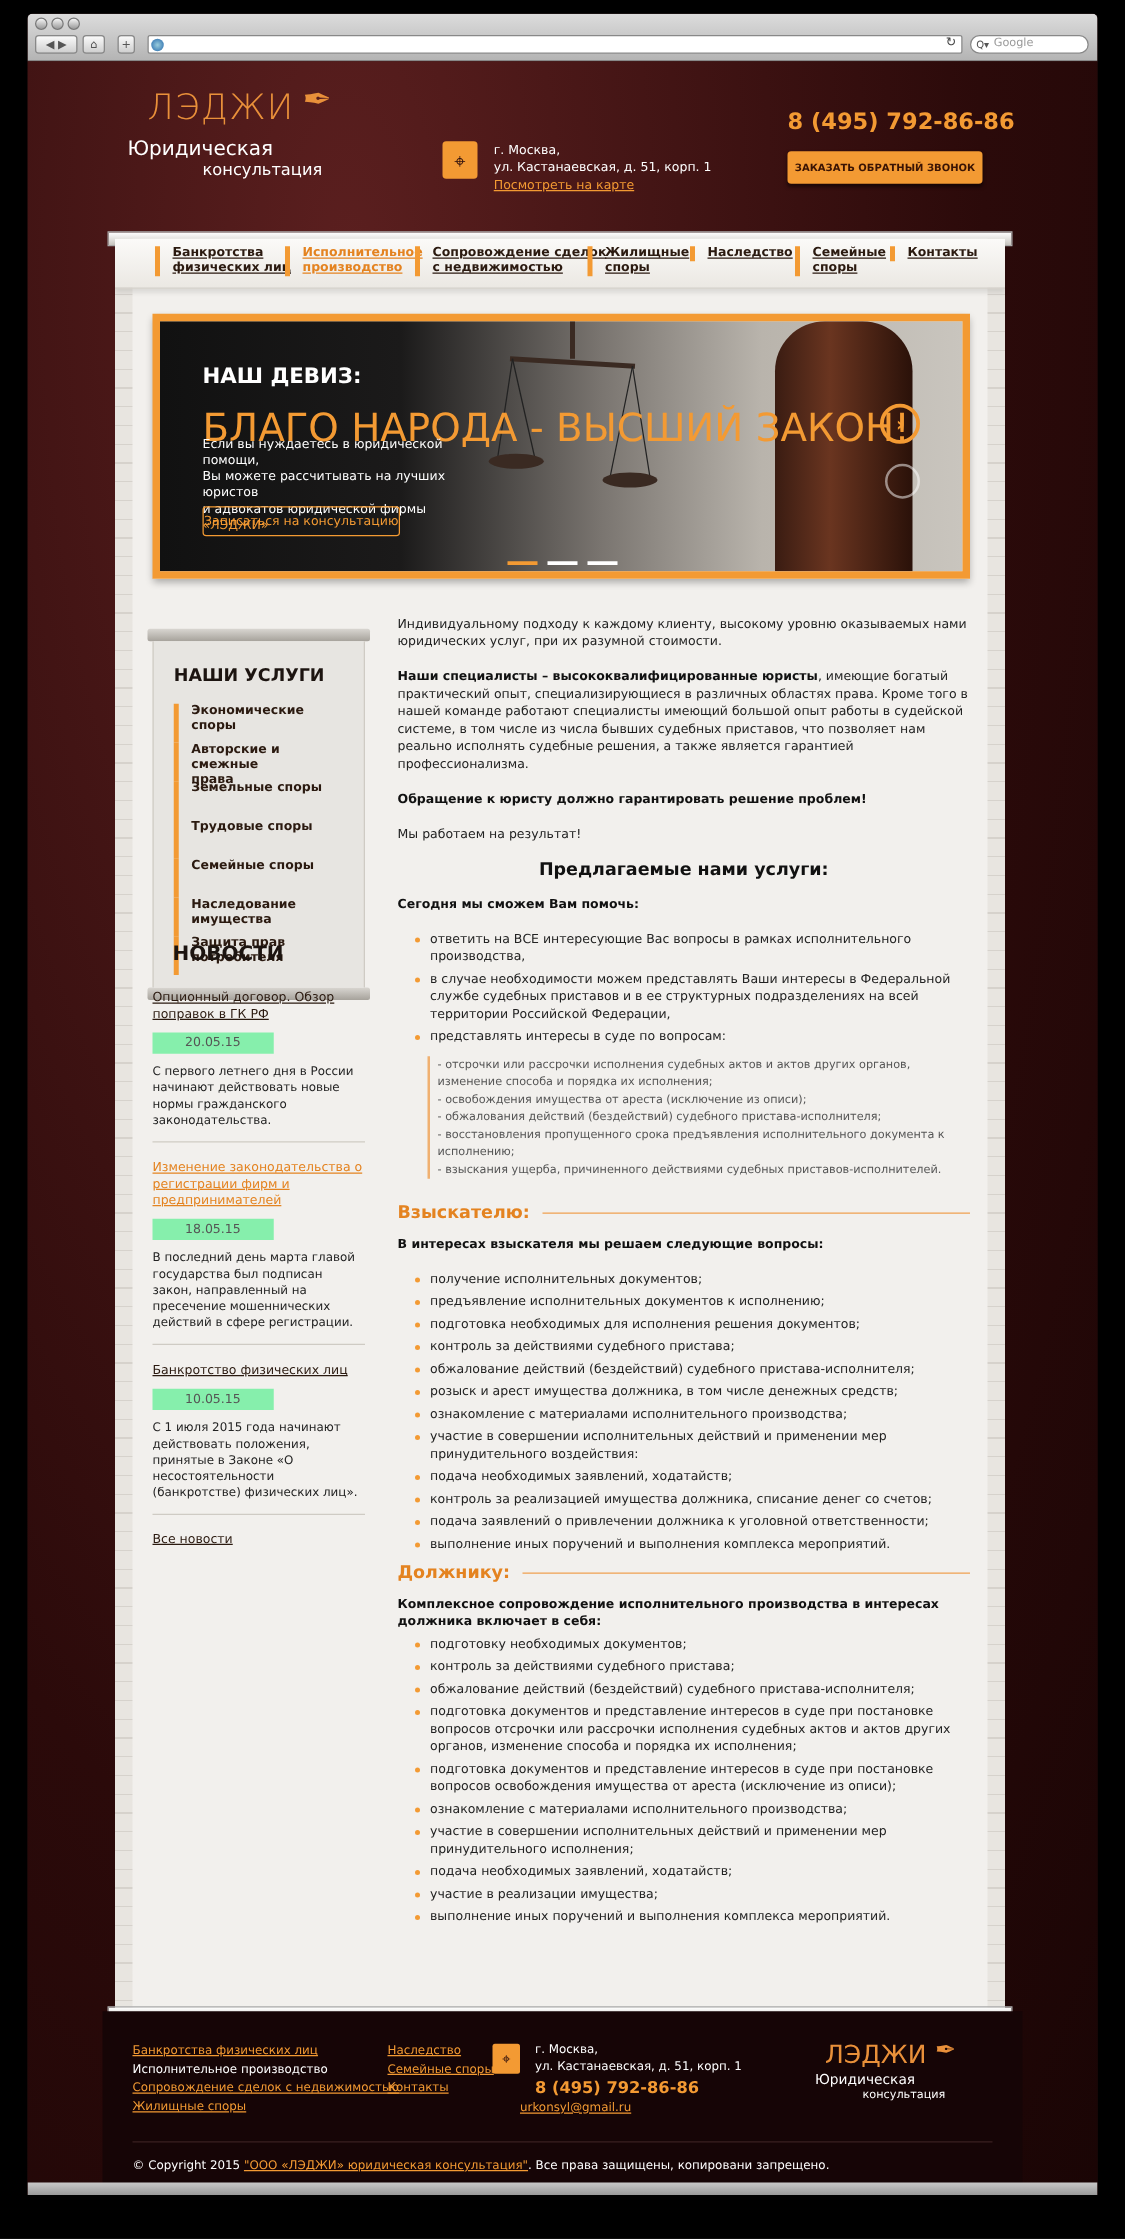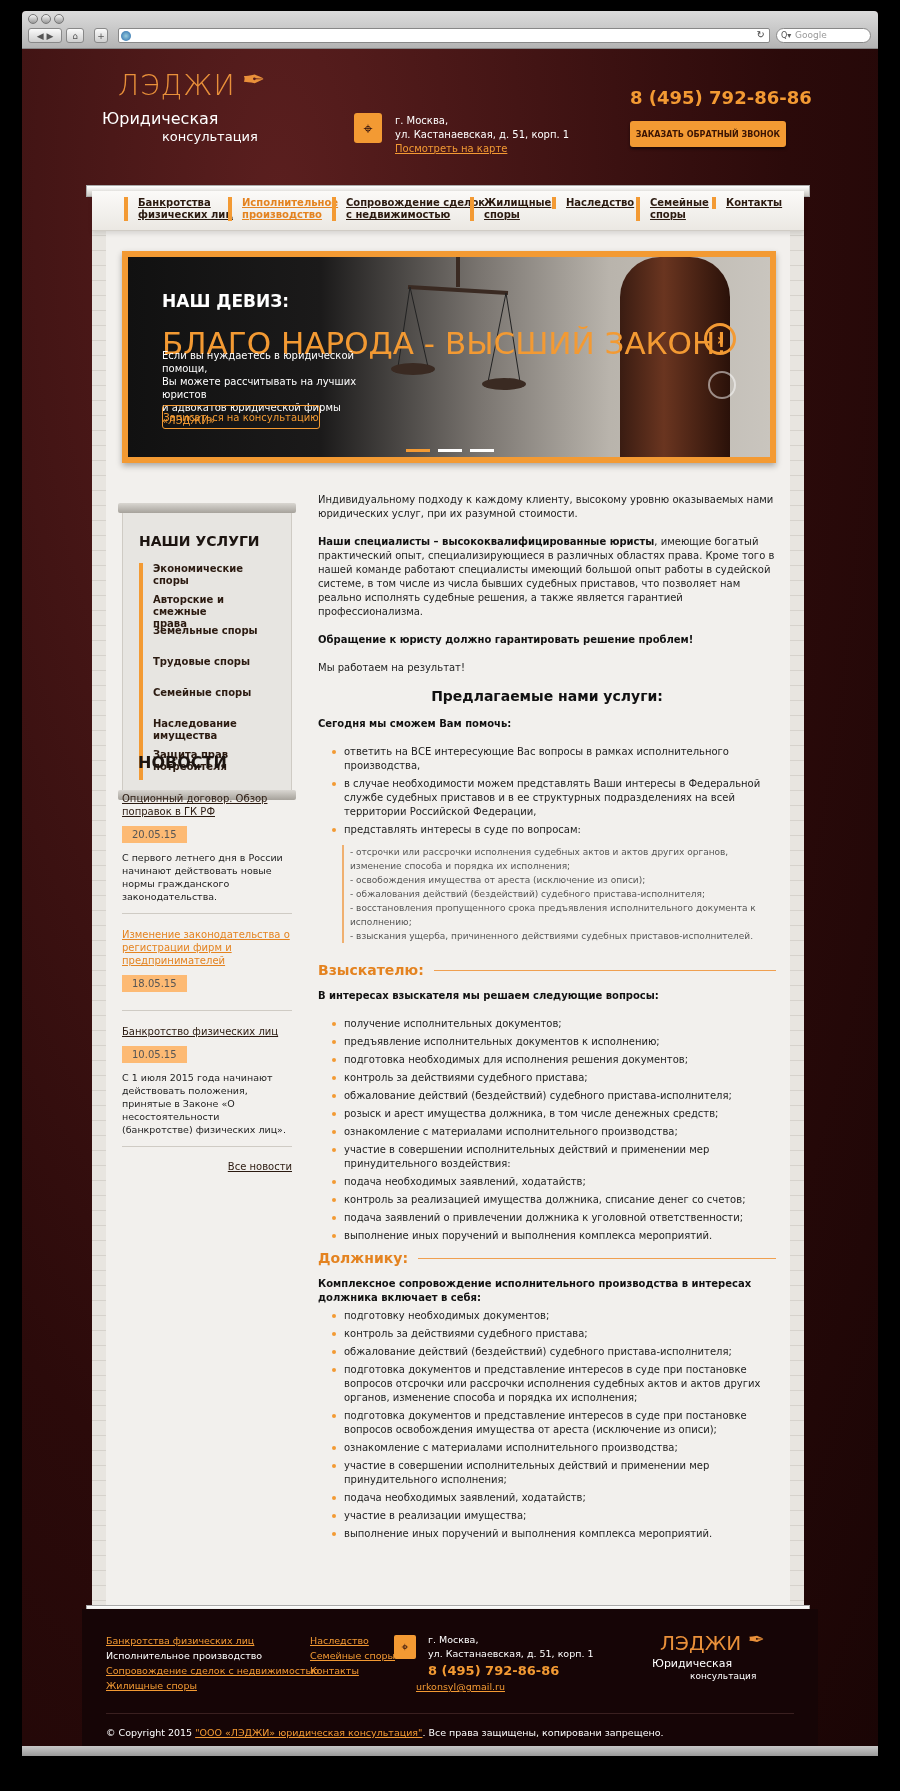--- a/index.html
+++ b/index.html
@@ -50,23 +50,23 @@
 .sidebar{position:absolute;left:30px;top:312px;width:170px}
 .scroll{position:relative;background:#e7e5e1;border-left:1px solid #cfcbc4;border-right:1px solid #cfcbc4;padding:20px 16px 10px 16px}
 .scroll-cap{height:10px;background:linear-gradient(#d9d6d1,#a6a29b);border-radius:2px;margin:0 -4px}
 .side-h{font-size:14px;font-weight:bold;color:#1c1410;margin-bottom:14px}
 .svc{border-left:4px solid #f39a33;padding-left:10px;font-size:10px;font-weight:bold;color:#2b1a10;line-height:12px;height:31px}
 .news{position:absolute;left:30px;top:562px;width:170px}
 .news-h{font-size:16px;font-weight:bold;color:#1c1410;margin-left:16px;margin-bottom:20px}
 .ni{border-bottom:1px solid #cfcbc4;padding-bottom:10px;margin-bottom:14px}
 .ni a{display:block;font-size:10px;color:#2b1a10;text-decoration:underline;line-height:13px}
 .ni a.hot{color:#e48320}
-.date{display:inline-block;background:#fdba74;color:#555;font-size:10px;padding:3px 10px;margin:8px 0}
+.date{display:inline-block;background:#86efac;color:#555;font-size:10px;padding:3px 26px;margin:8px 0}
 .ni p{font-size:9.5px;color:#222;line-height:13px}
-.allnews{text-align:right;font-size:10px;text-decoration:underline;color:#2b1a10}
+.allnews{text-align:left;font-size:10px;text-decoration:underline;color:#2b1a10}
 .content{position:absolute;left:226px;top:302px;width:458px;font-size:10px;color:#222;line-height:14px}
 .content p{margin-bottom:14px}
 .content b{color:#111}
 .c-h{text-align:center;font-size:14px;font-weight:bold;color:#111;margin:6px 0 14px}
 ul.ob{list-style:none;margin:14px 0 6px 14px}
 ul.ob li{margin-bottom:4px;position:relative;padding-left:12px}
 ul.ob li:before{content:"";position:absolute;left:0;top:5px;width:4px;height:4px;border-radius:50%;background:#f39a33}
 .quote{border-left:2px solid #f0b070;margin:8px 0 20px 24px;padding-left:6px;color:#555;font-size:9px;line-height:14px}
 .sec{display:flex;align-items:center;font-size:14px;font-weight:bold;color:#e48320;margin:8px 0 12px}
 .sec:after{content:"";flex:1;height:1px;background:#f0a050;margin-left:10px}
@@ -225,20 +225,21 @@
       <div class="news">
         <div class="news-h">НОВОСТИ</div>
         <div class="ni">
           <a>Опционный договор. Обзор поправок в ГК РФ</a>
           <span class="date">20.05.15</span>
           <p>С первого летнего дня в России начинают действовать новые нормы гражданского законодательства.</p>
         </div>
         <div class="ni">
           <a class="hot">Изменение законодательства о регистрации фирм и предпринимателей</a>
           <span class="date">18.05.15</span>
+          <p>В последний день марта главой государства был подписан закон, направленный на пресечение мошеннических действий в сфере регистрации.</p>
         </div>
         <div class="ni">
           <a>Банкротство физических лиц</a>
           <span class="date">10.05.15</span>
           <p>С 1 июля 2015 года начинают действовать положения, принятые в Законе «О несостоятельности (банкротстве) физических лиц».</p>
         </div>
         <div class="allnews">Все новости</div>
       </div>
 
       <div class="content">

